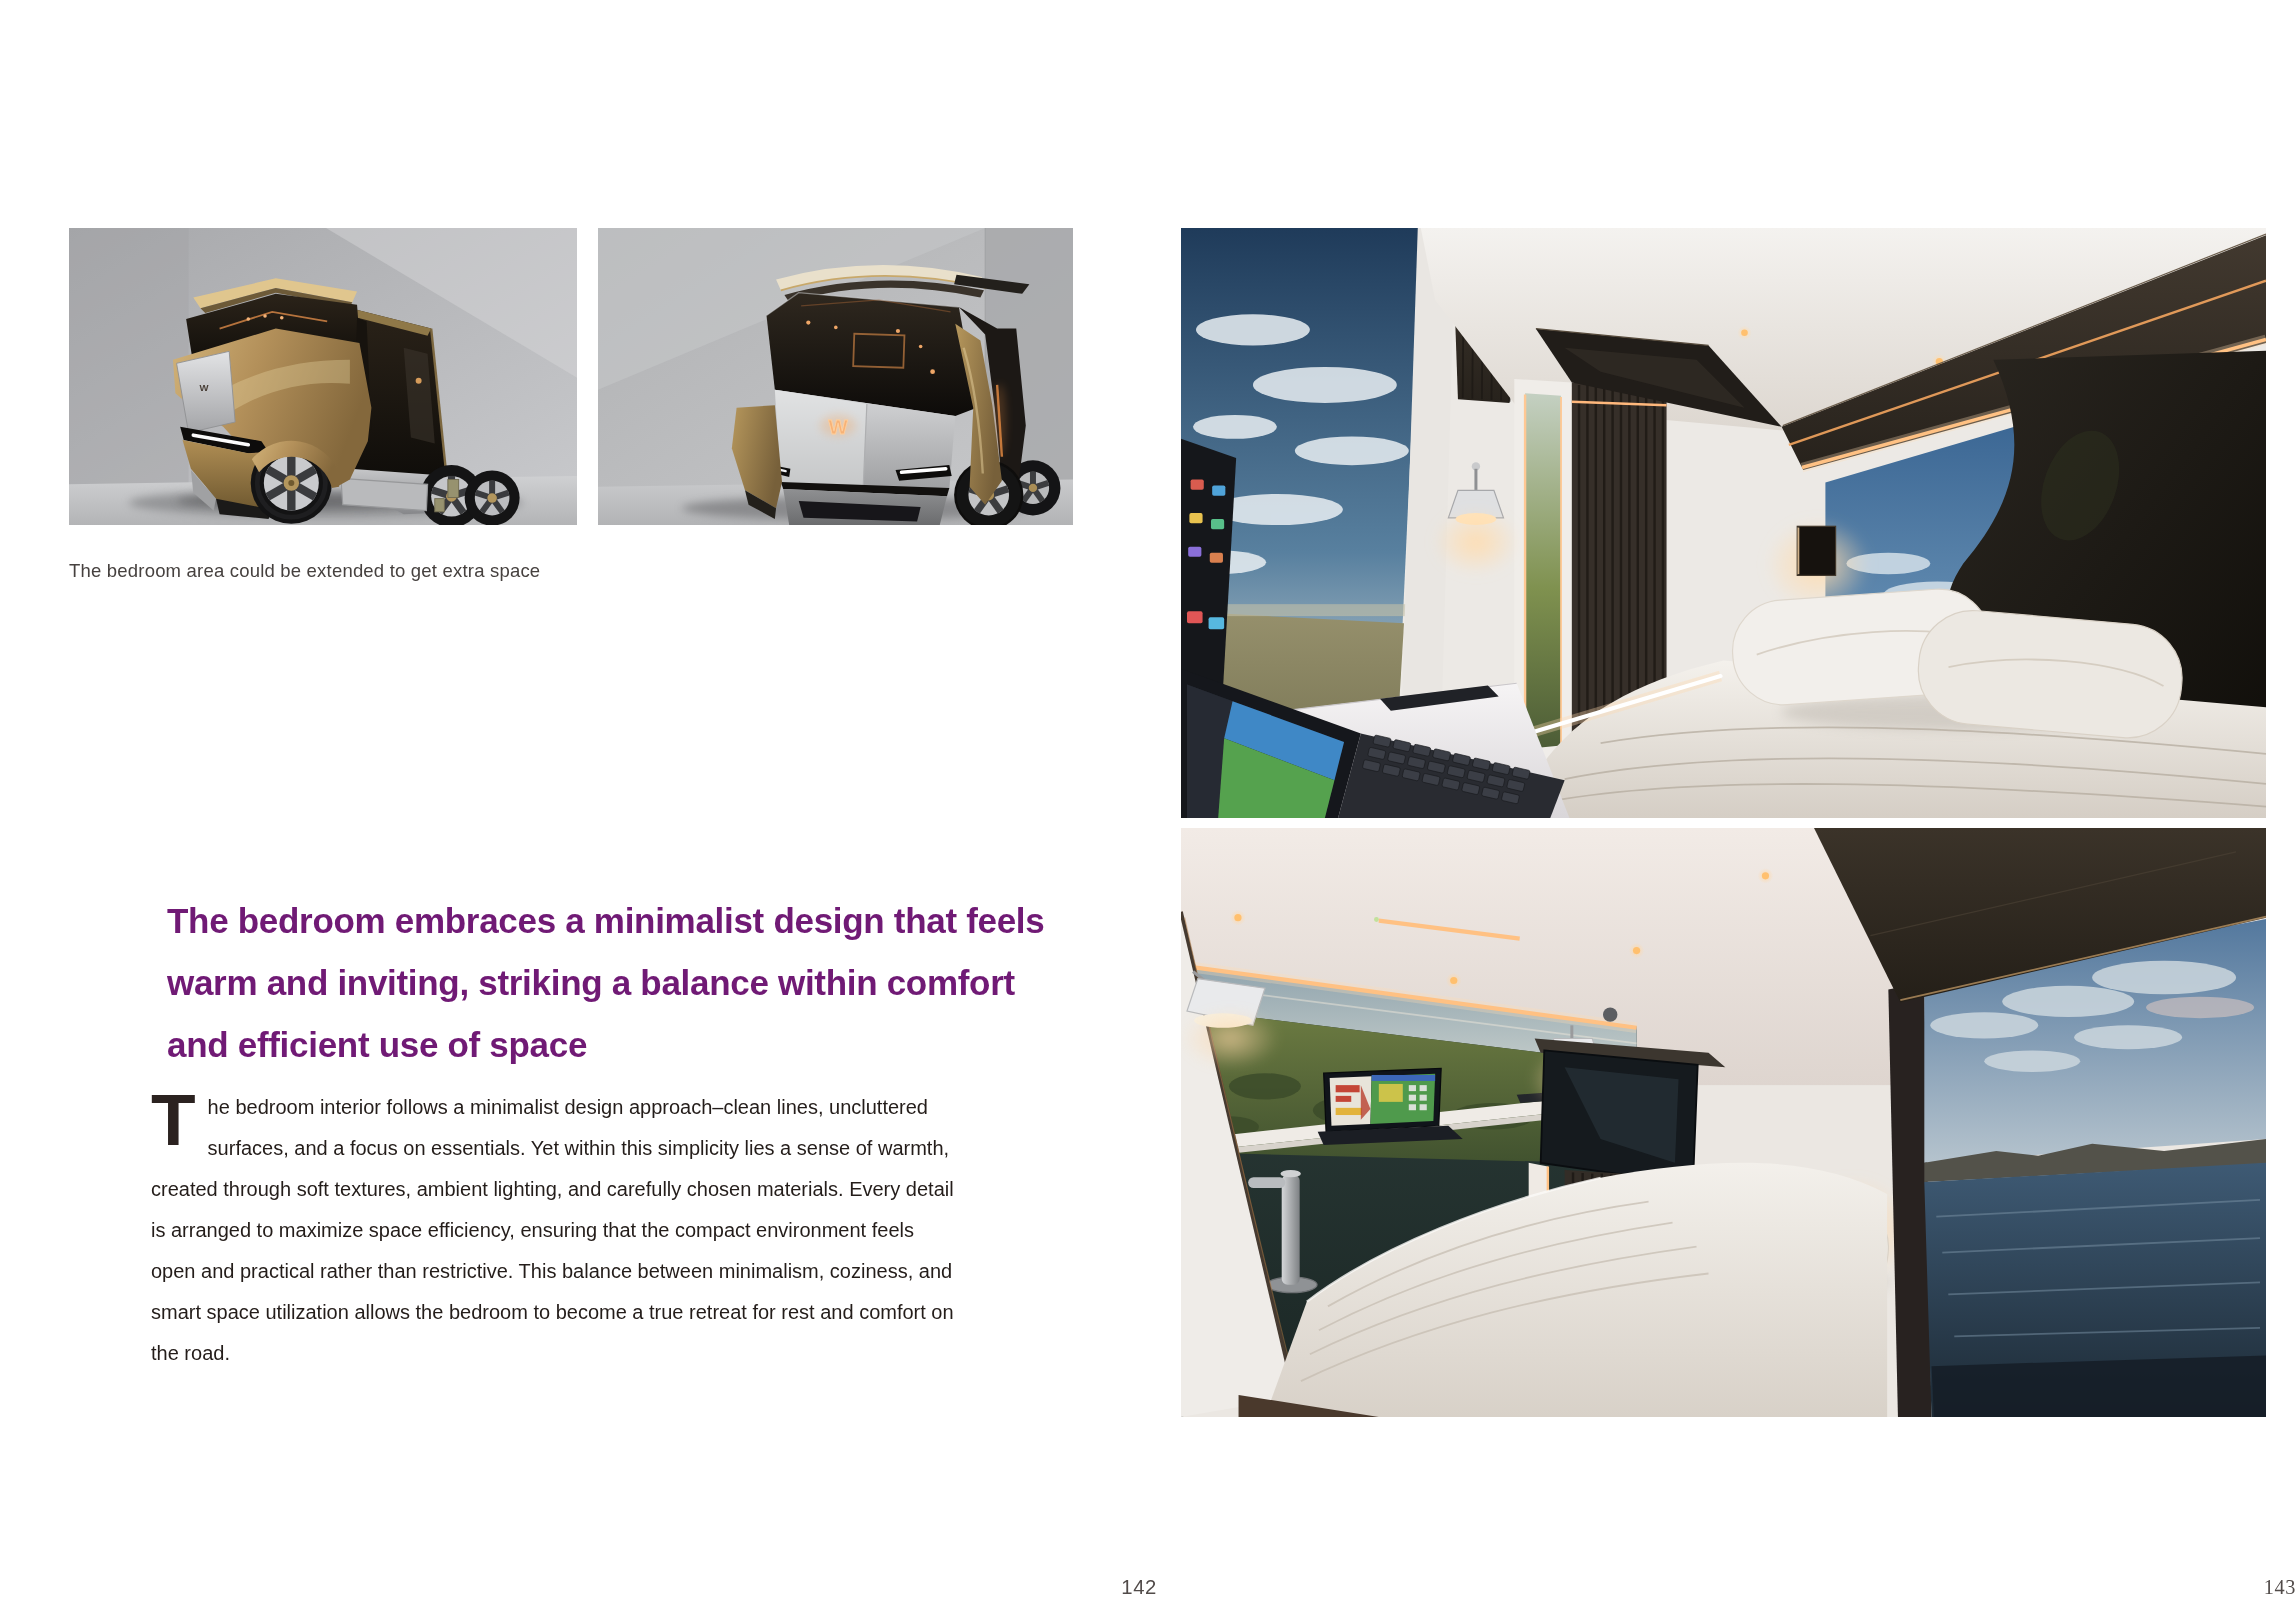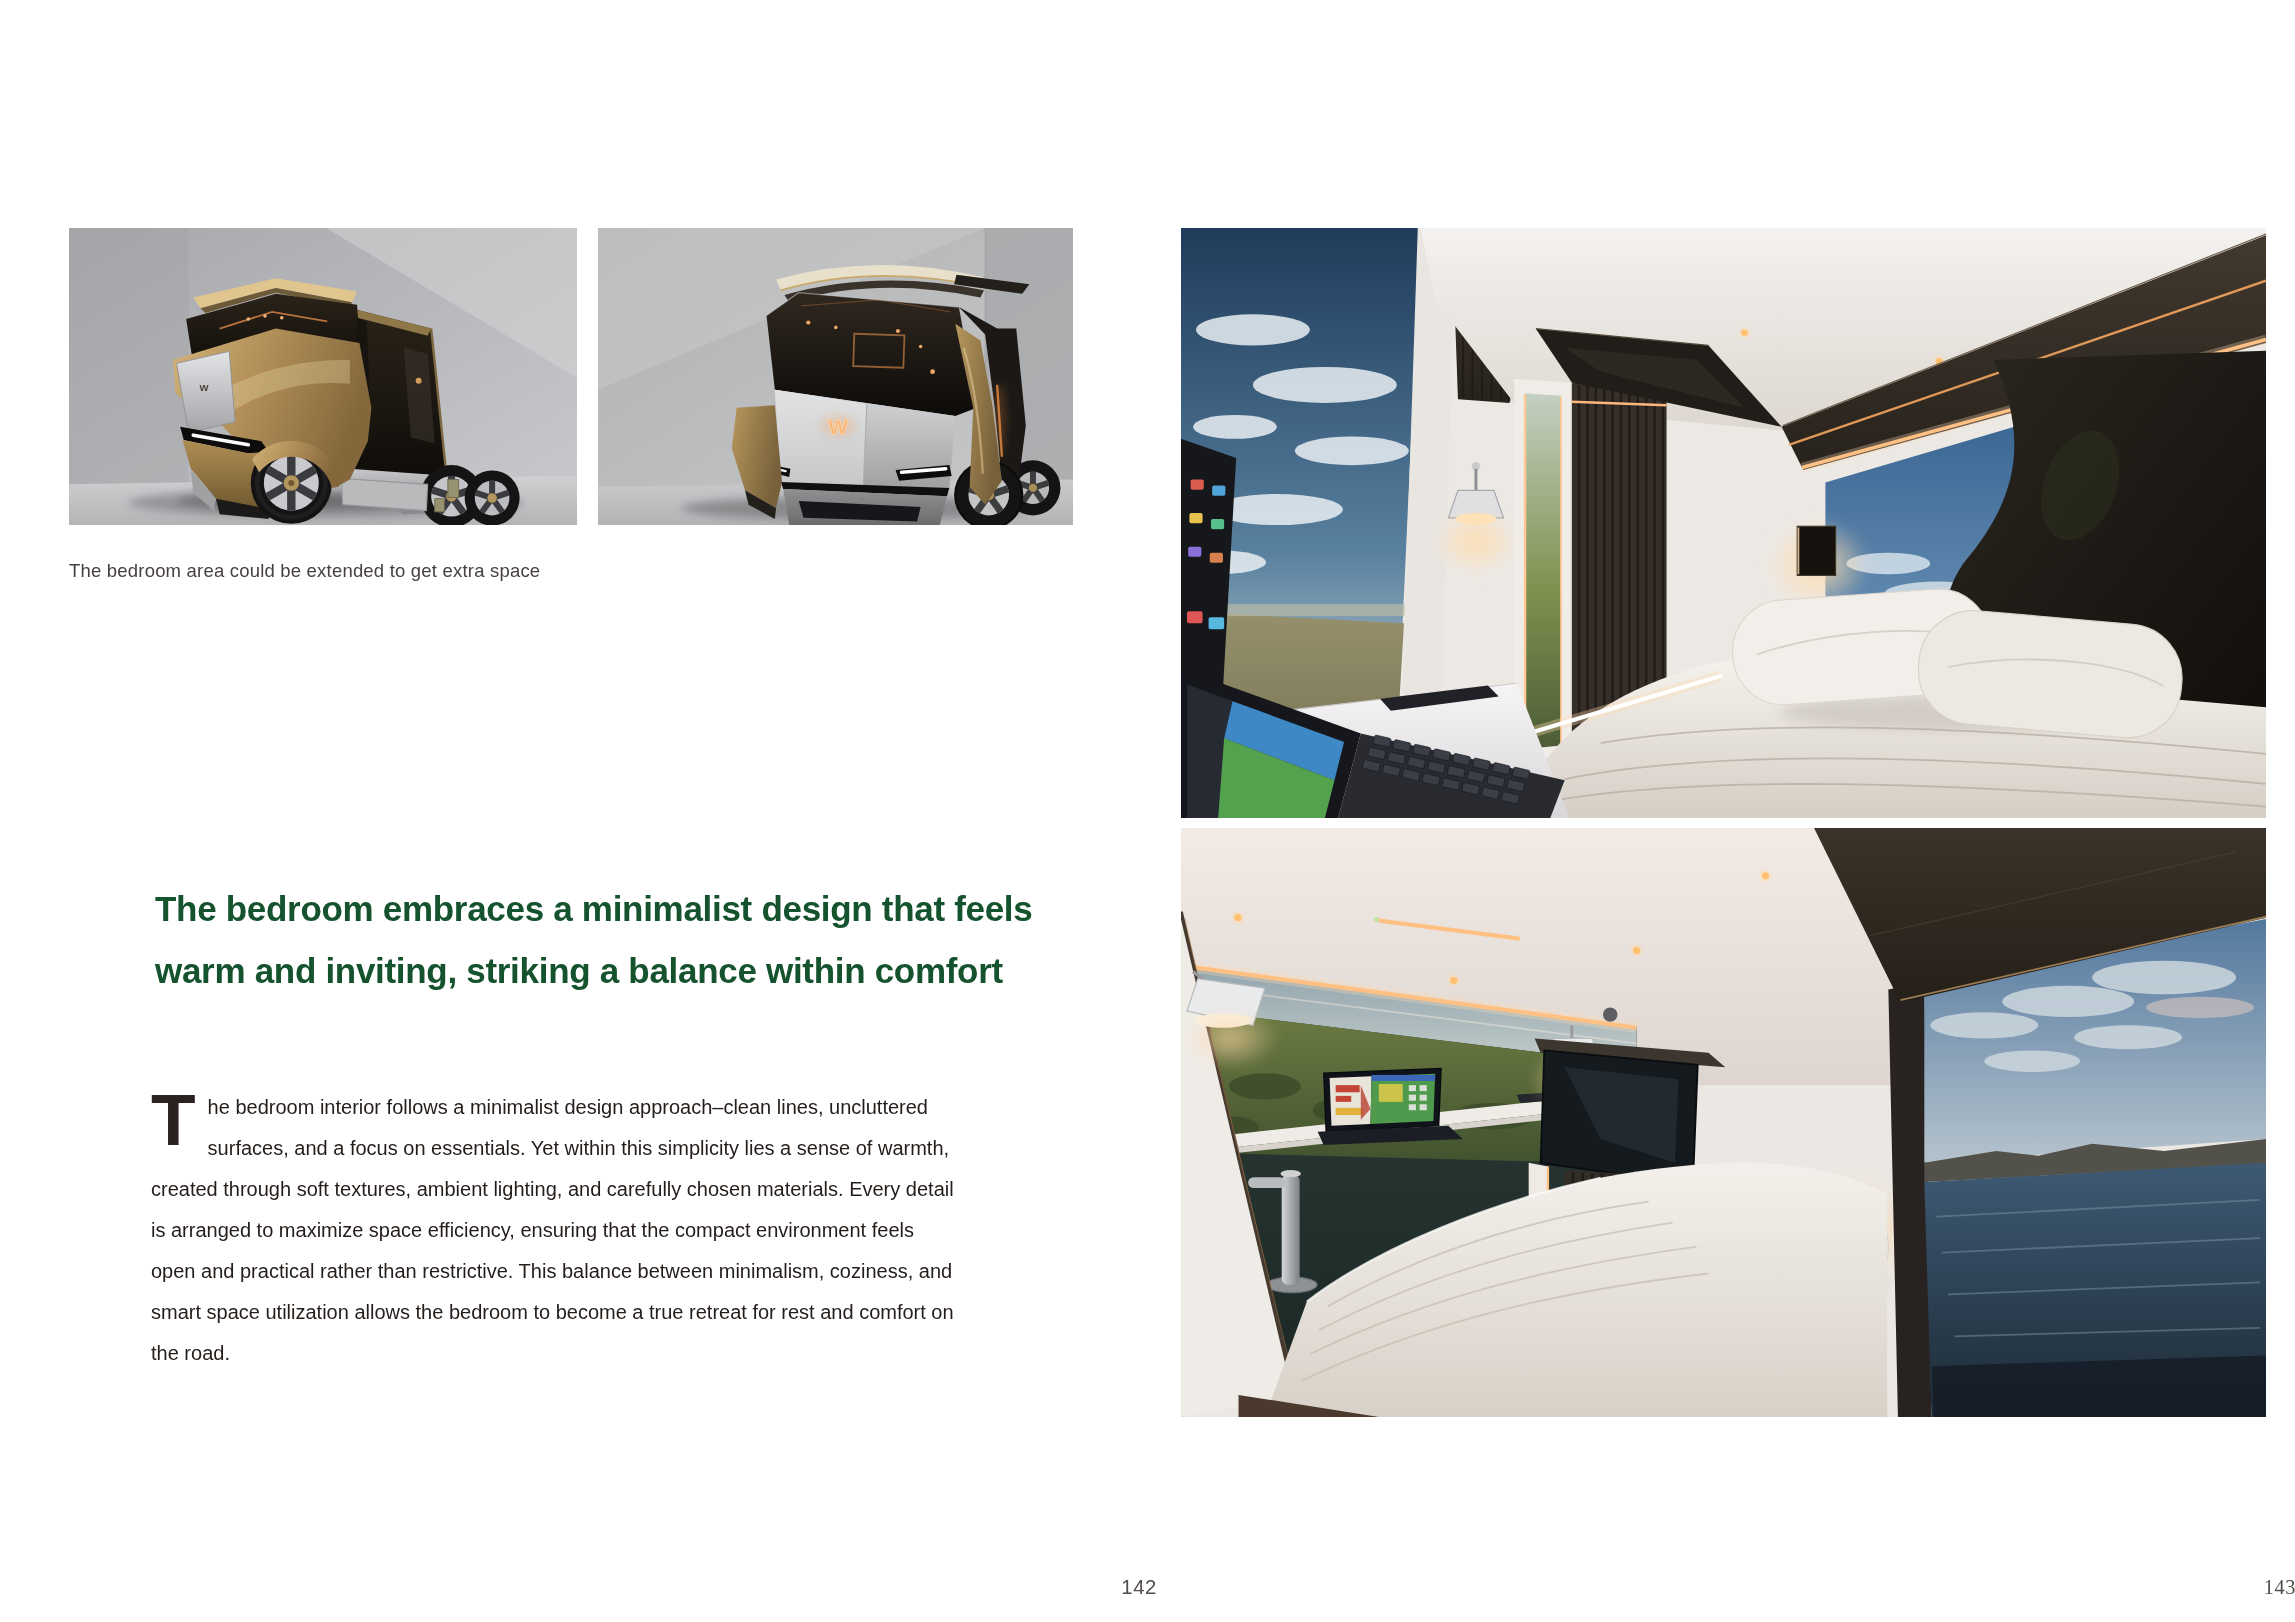--- a/index.html
+++ b/index.html
@@ -6,22 +6,22 @@
   .spread{position:relative;width:2295px;height:1623px;background:#ffffff;overflow:hidden;
           font-family:"Liberation Sans", sans-serif;color:#2a211f;}
   .fig{position:absolute;margin:0;padding:0;}
   .fig svg{display:block;width:100%;height:100%;}
   .fig-truck1{left:69px;top:228px;width:508px;height:297px;}
   .fig-truck2{left:598px;top:228px;width:475px;height:297px;}
   .fig-int1{left:1181px;top:228px;width:1085px;height:590px;}
   .fig-int2{left:1181px;top:828px;width:1085px;height:589px;}
   .caption{position:absolute;left:69px;top:540px;font-size:18.5px;line-height:24px;
            color:#46413f;letter-spacing:0.2px;white-space:nowrap;font-weight:400;}
-  .headline{position:absolute;left:151px;top:874px;margin:4px;font-size:35px;line-height:62px;
-            font-weight:700;color:#14532d;letter-spacing:-0.3px;}
+  .headline{position:absolute;left:151px;top:874px;margin:16px;font-size:35px;line-height:62px;
+            font-weight:700;color:#701a75;letter-spacing:-0.3px;}
   .headline span{display:block;white-space:nowrap;}
   .body-copy{position:absolute;left:151px;top:1087px;width:807px;font-size:20px;
              line-height:41px;color:#241d1a;text-align:left;}
   .dropcap{float:left;font-size:73px;line-height:57px;font-weight:700;color:#2b2220;
            padding:3.6px 12px 0 0;}
   .page-number{position:absolute;top:1576px;width:1148px;text-align:right;font-size:20.3px;
                color:#514b49;letter-spacing:0.6px;}
   .pn-left{left:9px;}
   .pn-right{left:1148px;font-family:Liberation Serif, serif;}
 </style>
@@ -255,20 +255,21 @@
           <path d="M612,200 C630,260 640,340 644,410" stroke="#e5cf9b" stroke-width="4" opacity=".5" fill="none"></path>
         </g>
       </svg>
     </figure>
 
     <p class="caption">The bedroom area could be extended to get extra space</p>
 
     <h1 class="headline">
       <span>The bedroom embraces a minimalist design that feels</span>
       <span>warm and inviting, striking a balance within comfort</span>
+      <span>and efficient use of space</span>
     </h1>
 
     <div class="body-copy">
       <span class="dropcap">T</span><span>he bedroom interior follows a minimalist design approach–clean lines, uncluttered surfaces, and a focus on essentials. Yet within this simplicity lies a sense of warmth, created through soft textures, ambient lighting, and carefully chosen materials. Every detail is arranged to maximize space efficiency, ensuring that the compact environment feels open and practical rather than restrictive. This balance between minimalism, coziness, and smart space utilization allows the bedroom to become a true retreat for rest and comfort on the road.</span>
     </div>
 
     <div class="page-number pn-left">142</div>
   </section>
 
   <section>

